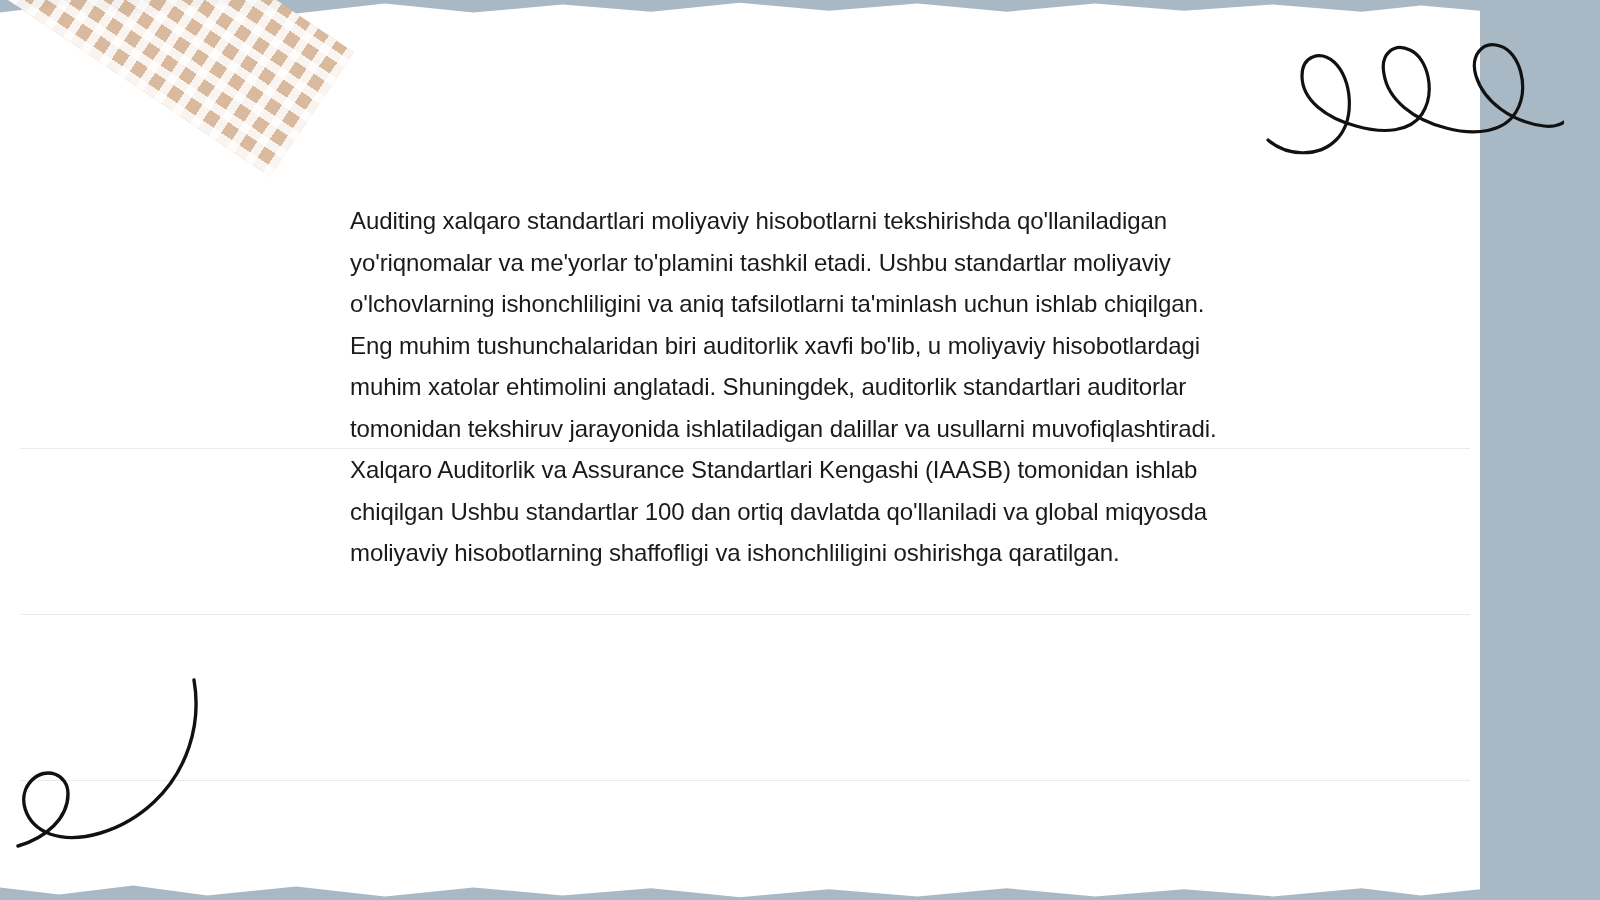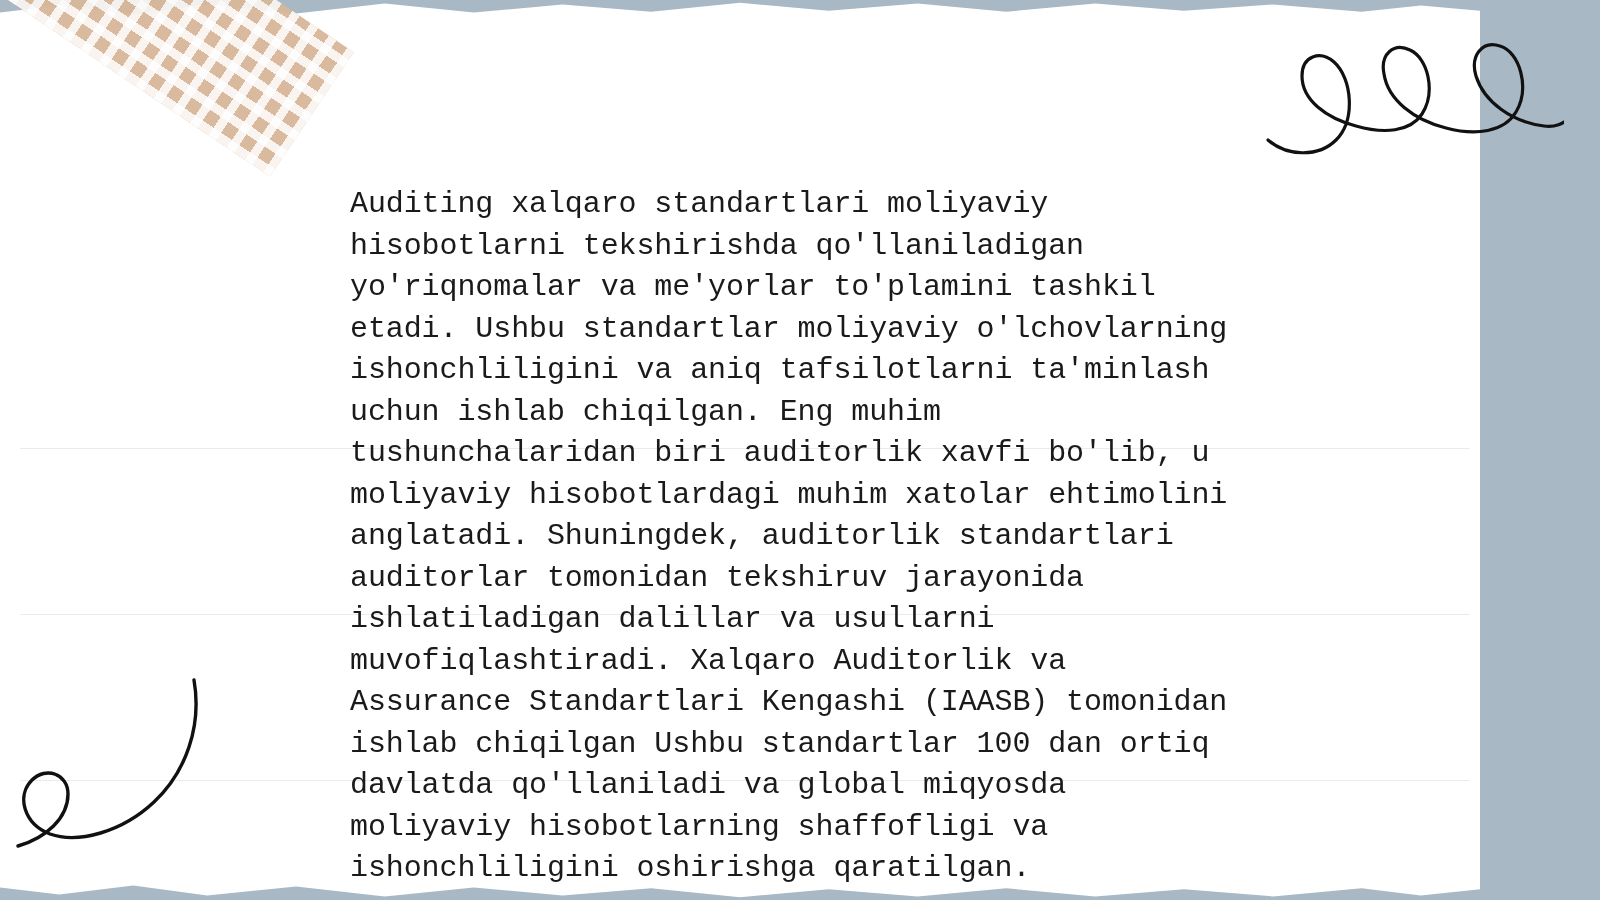--- a/index.html
+++ b/index.html
@@ -82,24 +82,24 @@
     left: 6px;
     top: 668px;
     width: 210px;
     height: 200px;
   }
 
   
   .textblock {
     position: absolute;
     left: 350px;
-    top: 184px;
+    top: 200px;
     width: 880px;
-    font-family: Liberation Mono, monospace;
-    font-size: 30px;
+    font-family: Liberation Sans, sans-serif;
+    font-size: 24px;
     line-height: 41.5px;
     color: #1a1a1a;
     letter-spacing: -0.1px;
     white-space: pre-wrap;
   }
 </style>
 </head>
 <body>
 
 <div id="slide">

